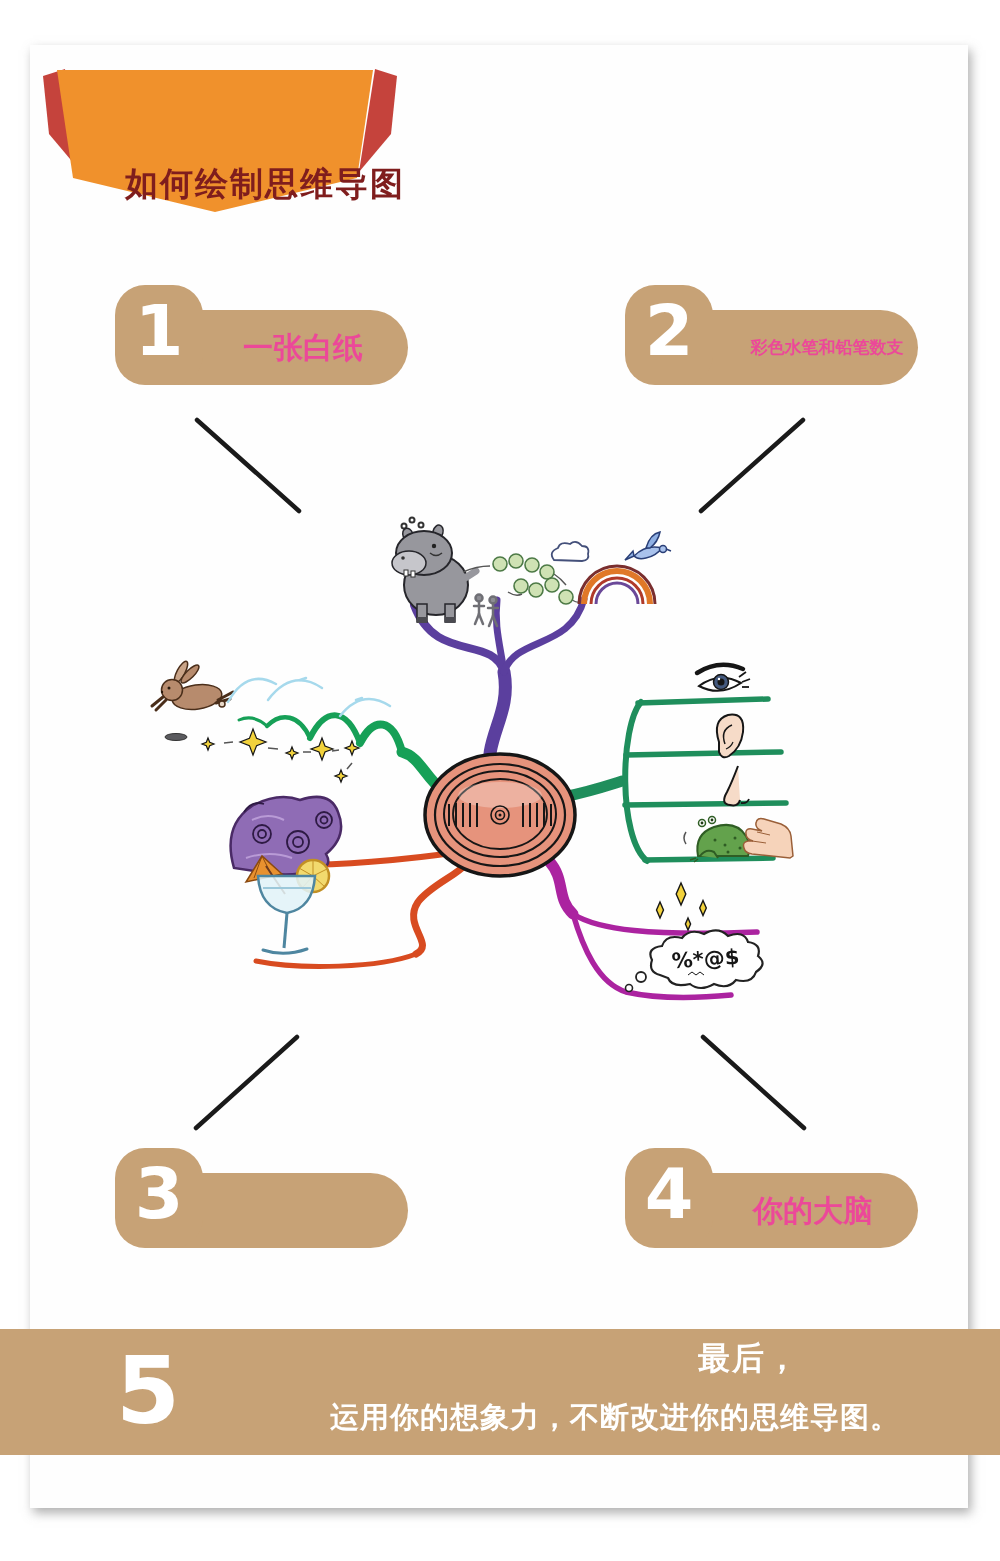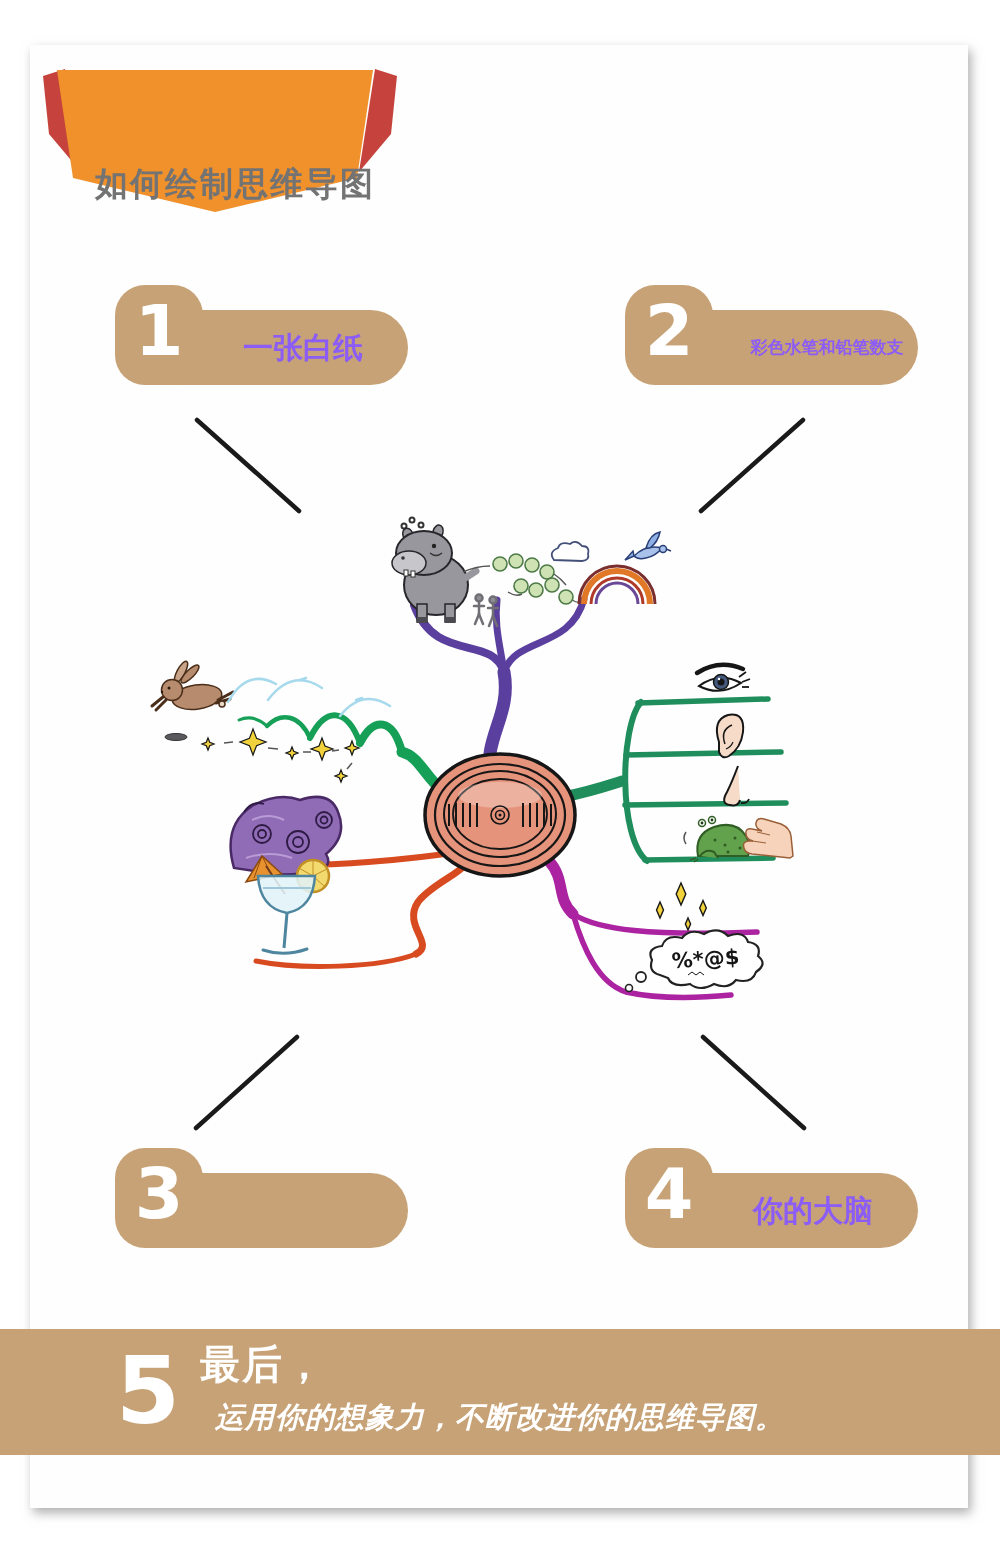--- a/index.html
+++ b/index.html
@@ -2,44 +2,44 @@
 <html><head>
 <meta charset="utf-8">
 <style>
   html,body{margin:0;padding:0;width:1000px;height:1561px;overflow:hidden;background:#ffffff;
     font-family:"DejaVu Sans","Liberation Sans",sans-serif;}
   .stage{position:relative;width:1000px;height:1561px;}
   .page{position:absolute;left:30px;top:45px;width:938px;height:1463px;background:#fefefe;
     box-shadow:3px 5px 10px rgba(110,110,110,0.55);}
   
   .banner-wrap{position:absolute;left:35px;top:62px;width:370px;height:170px;}
-  .banner-title{position:absolute;left:60px;top:100px;width:310px;text-align:left;
-    color:#737373;font-size:33px;font-weight:bold;letter-spacing:2px;}
+  .banner-title{position:absolute;left:60px;top:100px;width:310px;text-align:right;
+    color:#7f1d1d;font-size:33px;font-weight:bold;letter-spacing:2px;}
   
   .step{position:absolute;width:293px;height:100px;}
   .step .blob{position:absolute;left:0;top:0;width:88px;height:100px;border-radius:30px;background:#C7A276;}
   .step .bar{position:absolute;left:44px;top:25px;width:249px;height:75px;
     border-radius:0 38px 38px 0;background:#C7A276;}
   .step .num{position:absolute;left:0;top:-4px;width:88px;height:100px;line-height:100px;
     text-align:center;color:#ffffff;font-size:70px;font-weight:bold;}
   .step .label{position:absolute;left:88px;top:25px;width:200px;height:75px;line-height:75px;
-    text-align:center;color:#8b5cf6;font-weight:bold;font-size:30px;}
+    text-align:center;color:#ec4899;font-weight:bold;font-size:30px;}
   .step .label.small{font-size:17px;letter-spacing:0;margin-left:14px;}
   #step1{left:115px;top:285px;} #step2{left:625px;top:285px;}
   #step3{left:115px;top:1148px;} #step4{left:625px;top:1148px;}
   
   .map-svg{position:absolute;left:0;top:0;width:1000px;height:1561px;}
   
   .bottom-bar{position:absolute;left:0;top:1329px;width:1000px;height:126px;background:#C7A276;}
   .bottom-num{position:absolute;left:108px;top:1336px;width:80px;height:112px;line-height:112px;
     text-align:center;color:#ffffff;font-size:92px;font-weight:bold;}
-  .bottom-heading{position:absolute;left:200px;top:1337px;width:600px;text-align:left;
-    color:#ffffff;font-size:40px;font-weight:bold;letter-spacing:2px;}
-  .bottom-body{position:absolute;left:100px;top:1398px;width:800px;text-align:center;
-    color:#ffffff;font-size:29px;font-weight:bold;letter-spacing:1px;font-style:italic;}
+  .bottom-heading{position:absolute;left:200px;top:1337px;width:600px;text-align:right;
+    color:#ffffff;font-size:32px;font-weight:bold;letter-spacing:2px;}
+  .bottom-body{position:absolute;left:100px;top:1398px;width:800px;text-align:right;
+    color:#ffffff;font-size:29px;font-weight:bold;letter-spacing:1px;}
   svg text{font-family:"DejaVu Sans","Liberation Sans",sans-serif;}
 </style>
 </head>
 <body>
 
 <div class="stage">
   <div class="page"></div>
 
   <div class="banner-wrap">
     <svg width="370" height="170" viewBox="0 0 370 170">

